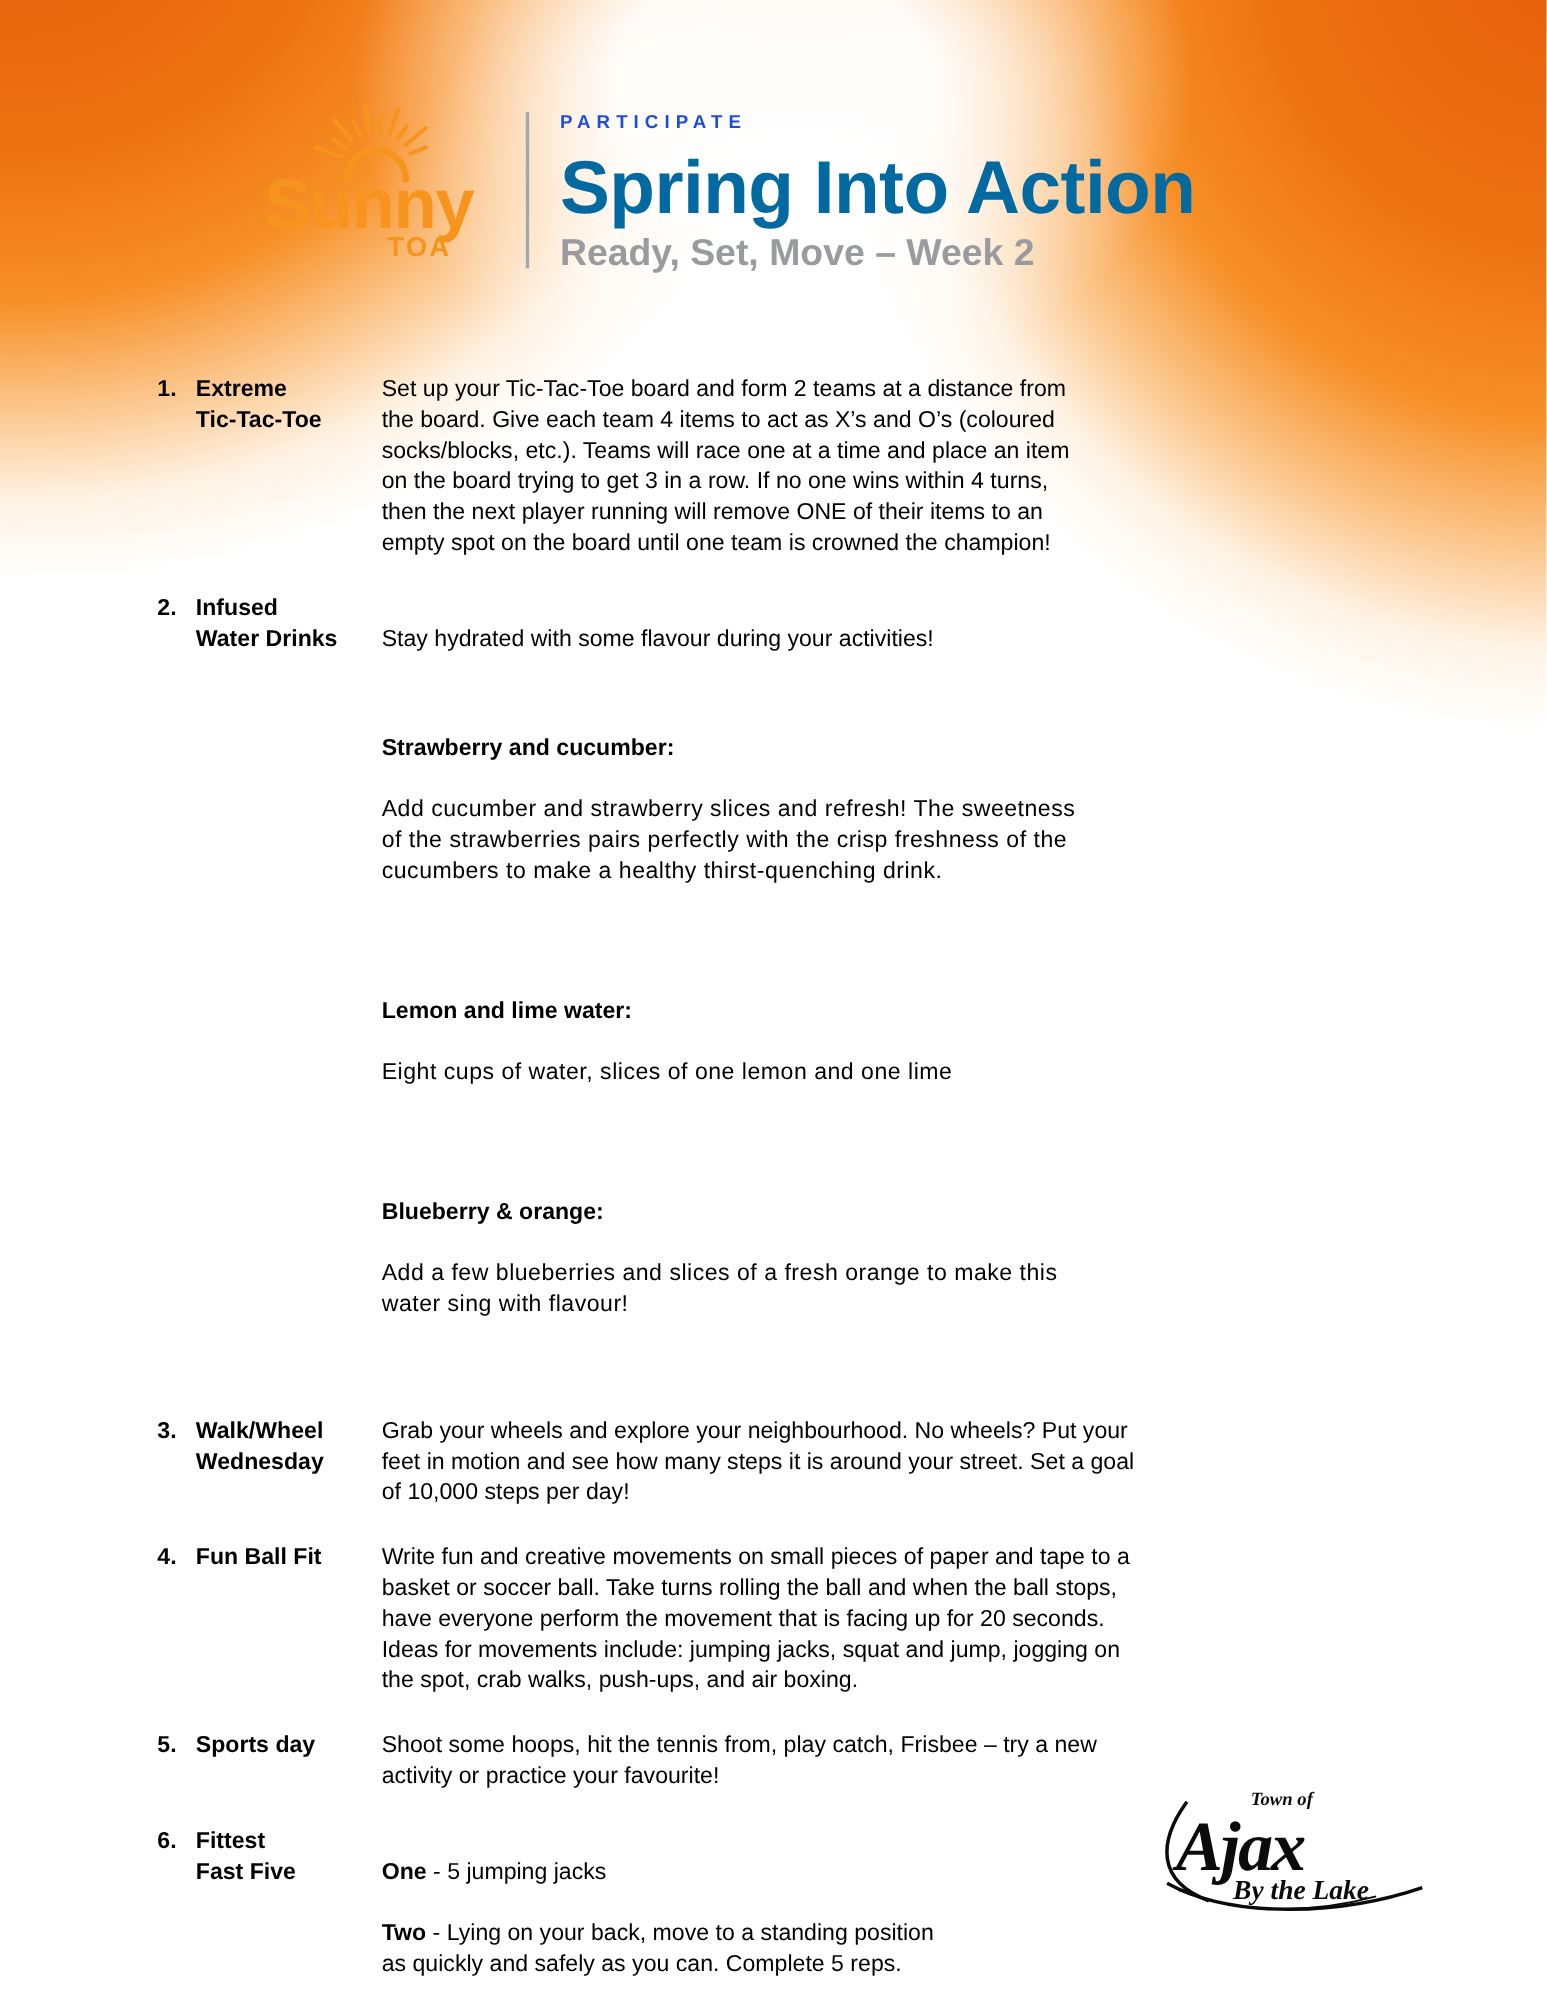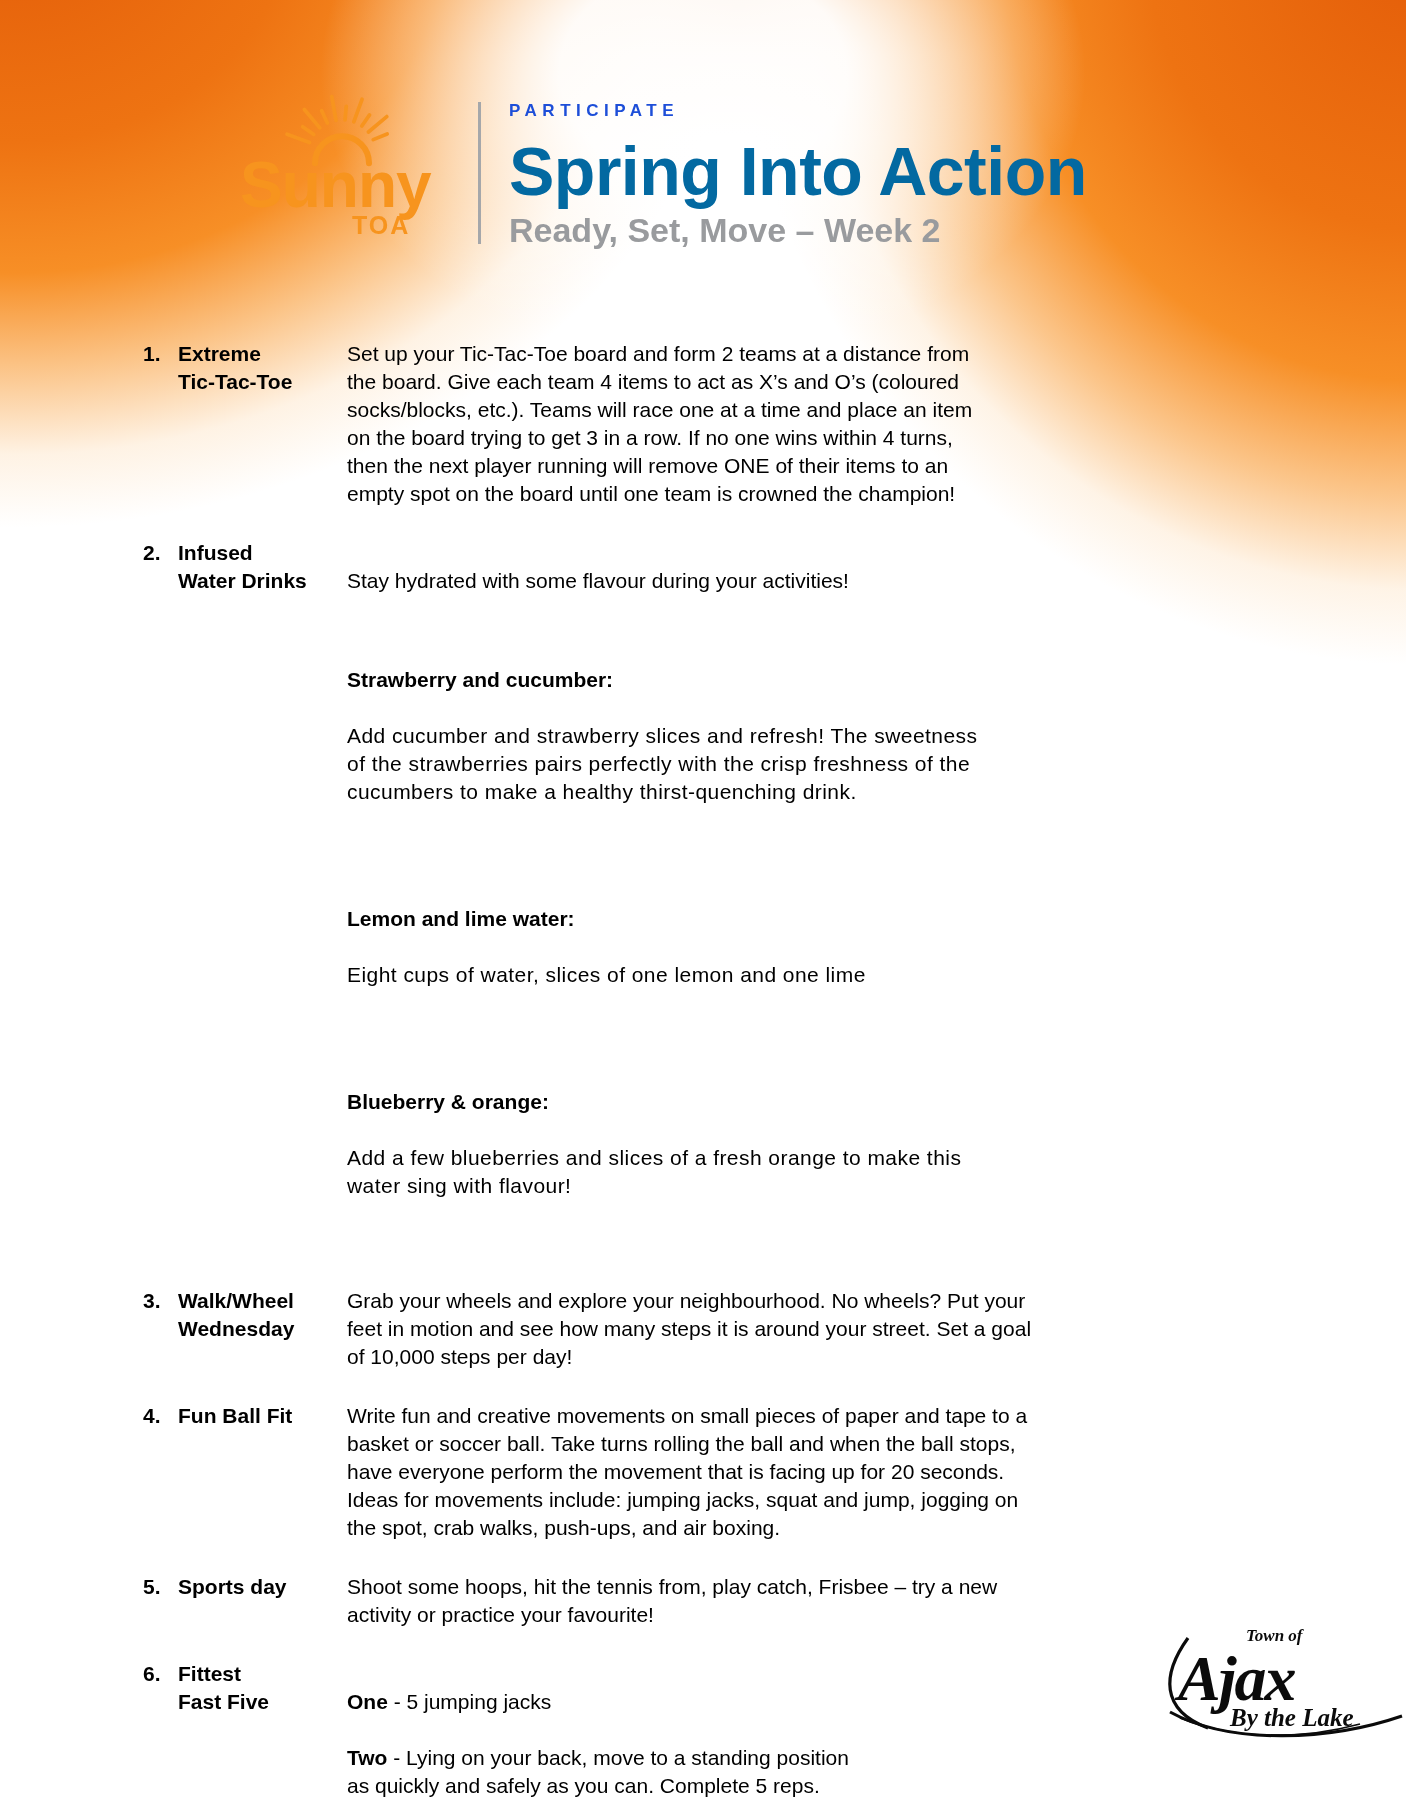--- a/index.html
+++ b/index.html
@@ -30,21 +30,21 @@
   .num,.ititle{font-weight:700;}
   .ititle{white-space:pre-line;padding-right:6px;}
   .desc{white-space:pre-line;}
   .sec{margin-top:15px;}
   .sec-h{font-weight:700;}
   .ls{letter-spacing:.45px;}
   .lead{font-weight:700;}
   
   .site-url{position:absolute;left:143px;top:1653px;font-size:46px;font-weight:800;letter-spacing:-.5px;color:#a7a9ac;}
   .site-url .orange{color:#f7941e;}
-  .ajax-logo{position:absolute;left:1136px;top:1616px;width:268px;height:124px;color:#c2410c;}
+  .ajax-logo{position:absolute;left:1027px;top:1616px;width:268px;height:124px;color:#c2410c;}
   .ajax-logo svg{width:100%;height:100%;}
   .ajax-logo text{fill:#0b0b0b;font-family:"Liberation Serif","DejaVu Serif",serif;font-style:italic;}
   .t-town{font-size:17px;font-weight:700;}
   .t-ajax{font-size:64px;font-weight:700;letter-spacing:-2px;}
   .t-lake{font-size:25px;font-weight:700;}
 </style>
 </head>
 <body>
 
 <div class="page">

